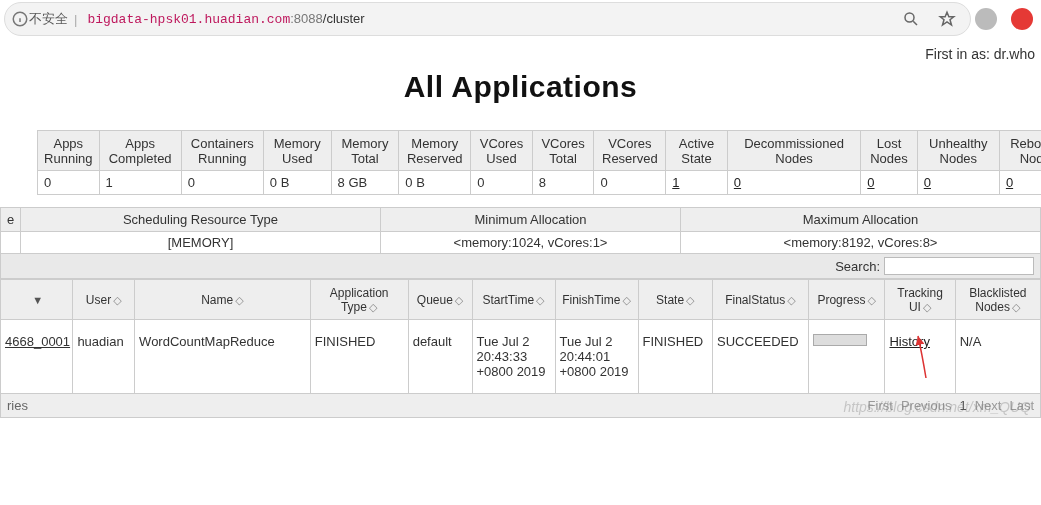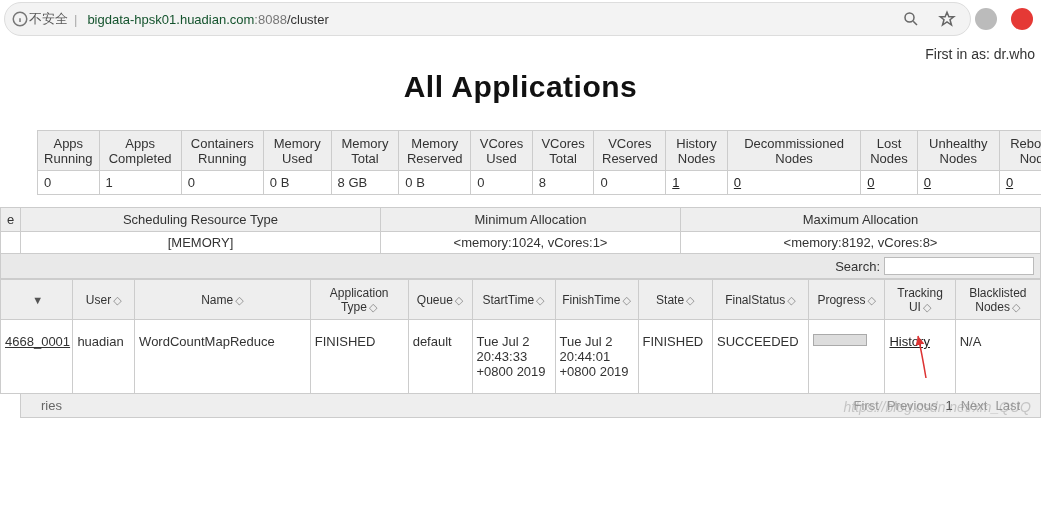--- a/index.html
+++ b/index.html
@@ -2,21 +2,21 @@
 <html><head>
   <meta charset="utf-8">
   <style>
     * { margin: 0; padding: 0; box-sizing: border-box; }
     body { font-family: -apple-system, "Segoe UI", Arial, sans-serif; font-size: 13px; color: #333; background: #fff; width: 1041px; }
     
     .addr-bar { display: flex; align-items: center; height: 34px; border: 1px solid #ddd; border-radius: 17px; margin: 2px 4px; background: #f3f3f3; }
     .addr-left { display: flex; align-items: center; padding-left: 6px; color: #666; font-size: 13px; }
     .ns { color: #5a5a5a; margin-right: 6px; }
     .divider { color: #aaa; margin-right: 10px; }
-    .url-host { color: #14532d; }
+    .url-host { color: #be185d; font-family: Liberation Mono, monospace; }
     .url-port { color: #777; }
     .url-path { color: #333; }
     .addr-right { margin-left: auto; display: flex; align-items: center; gap: 18px; padding-right: 14px; }
     .ic { width: 18px; height: 18px; display: inline-block; }
     .top-ctrls { display: flex; align-items: center; gap: 14px; padding-right: 8px; height: 34px; }
     .top-row { display: flex; align-items: center; }
     .addr-wrap { flex: 1; }
     .circle-user { width: 22px; height: 22px; border-radius: 50%; background: #bbb; display: inline-block; }
     .circle-red { width: 22px; height: 22px; border-radius: 50%; background: #e53935; display: inline-block; }
     .logged { text-align: right; padding: 8px 6px 2px 0; font-size: 14px; color: #333; }
@@ -34,21 +34,21 @@
     .searchbar { display:flex; justify-content:flex-end; align-items:center; background:#e9e9e9; border:1px solid #ccc; border-top:none; padding:3px 6px; font-size:13px; }
     .searchbar input { width: 150px; height: 18px; border: 1px solid #bbb; margin-left: 4px; }
     
     table.apps { border-collapse: collapse; width:100%; table-layout: fixed; }
     table.apps th { background: #eee; border: 1px solid #ccc; font-weight:400; text-align:center; font-size:12px; padding:4px 2px; vertical-align: middle; height: 40px; }
     table.apps td { border: 1px solid #ccc; padding:14px 4px; font-size:13px; vertical-align: top; }
     .sort { color:#888; font-size:11px; margin-left:2px; }
     .sort-desc { color:#555; font-size:11px; margin-left:2px; }
     .progress { width: 54px; height: 12px; border:1px solid #aaa; background:#e5e5e5; }
     .progress > div { height:100%; width:100%; background:#ddd; }
-    .paging { display:flex; justify-content:flex-end; align-items:center; background:#eee; border:1px solid #ccc; border-top:none; padding:4px 20px; gap:8px; font-size:13px; color:#999;margin-left:20px; }
+    .paging { display:flex; justify-content:flex-end; align-items:center; background:#eee; border:1px solid #ccc; border-top:none; padding:4px 6px; gap:8px; font-size:13px; color:#999; }
     .paging .pg-1 { color:#555; }
     .watermark { position: absolute; right: 10px; bottom: 3px; color: rgba(120,120,120,.35); font-size: 14px; font-style: italic; }
     .arrow { position:absolute; pointer-events:none; }
     .arrow svg { overflow: visible; }
     .footer-wrap { position: relative; }
     .id-link { color:#333; text-decoration: underline; }
   </style>
 </head>
 <body>
 
@@ -106,21 +106,21 @@
       <tr>
     <th>Apps Running</th>
     <th>Apps Completed</th>
     <th>Containers Running</th>
     <th>Memory Used</th>
     <th>Memory Total</th>
     <th>Memory Reserved</th>
     <th>VCores Used</th>
     <th>VCores Total</th>
     <th>VCores Reserved</th>
-    <th>History Nodes</th>
+    <th>Active State</th>
     <th>Decommissioned Nodes</th>
     <th>Lost Nodes</th>
     <th>Unhealthy Nodes</th>
     <th>Rebooted Nodes</th>
   </tr>
   <tr>
     <td>0</td>
     <td>1</td>
     <td>0</td>
     <td>0 B</td>

